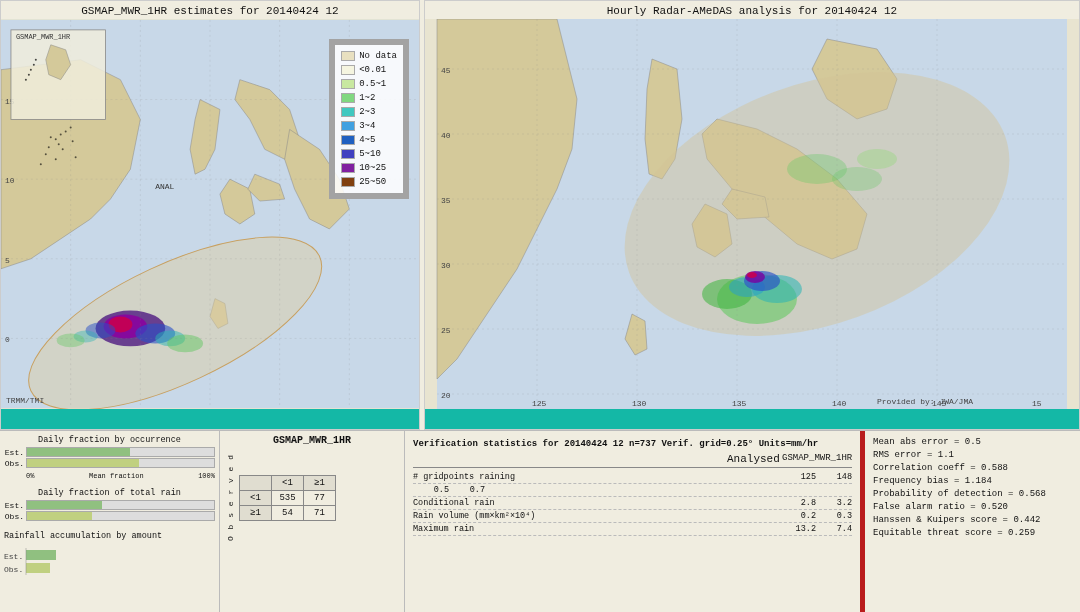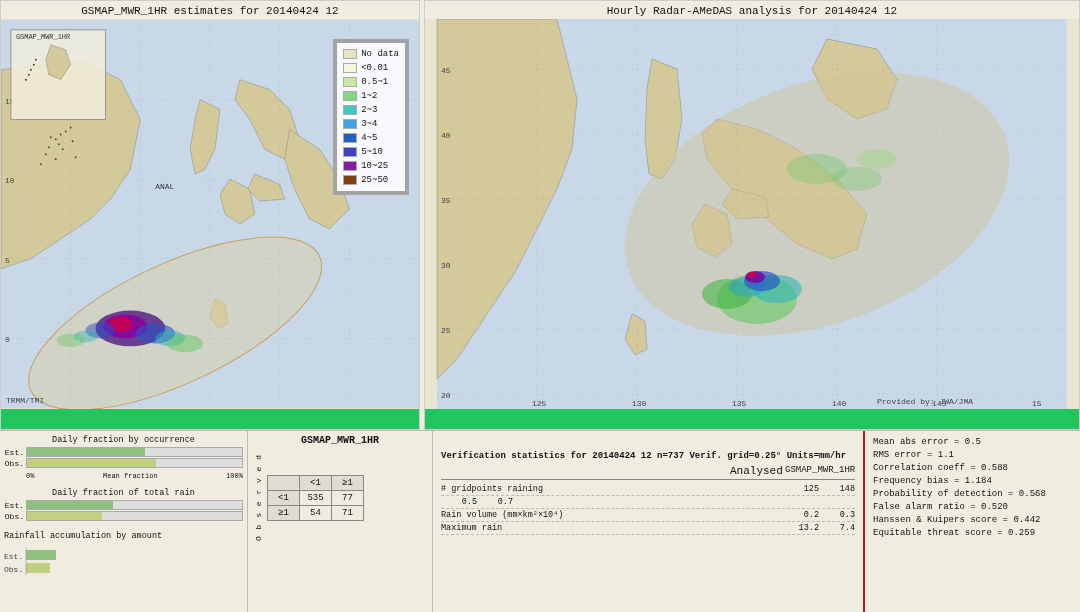--- a/index.html
+++ b/index.html
@@ -22,21 +22,21 @@
     }
 
     .top-row {
       display: flex;
       flex: 1;
       height: 430px;
     }
 
     .map-panel {
       position: relative;
-      background: #22c55e;
+      background: #14b8a6;
       border: 1px solid #ccc;
     }
 
     .map-panel-left {
       width: 420px;
       height: 430px;
     }
 
     .map-panel-right {
       flex: 1;
@@ -72,21 +72,21 @@
       width: 100%;
       height: 100%;
     }
 
     
     .legend {
       position: absolute;
       top: 20px;
       right: 10px;
       background: rgba(255,255,255,0.85);
-      border: 4px solid #a3a3a3;
+      border: 6px solid #a3a3a3;
       padding: 4px 6px;
       font-size: 9px;
       line-height: 14px;
     }
 
     .legend-item {
       display: flex;
       align-items: center;
       gap: 4px;
     }
@@ -101,21 +101,21 @@
     
     .bottom-row {
       display: flex;
       height: 182px;
       border-top: 1px solid #bbb;
       background: #f0ede0;
     }
 
     
     .charts-area {
-      width: 248px;
+      width: 220px;
       padding: 4px;
       border-right: 1px solid #bbb;
       font-size: 9px;
     }
 
     .chart-title {
       font-size: 8.5px;
       text-align: center;
       margin-bottom: 2px;
     }
@@ -188,22 +188,22 @@
     }
 
     .contingency-table th {
       background: #e0ddd0;
       font-weight: normal;
     }
 
     
     .stats-area {
       flex: 1;
-      padding: 20px 8px;
-      border-right: 2px solid #b91c1c;
+      padding: 8px 8px;
+      border-right: 5px solid #b91c1c;
       font-size: 9px;
     }
 
     .stats-title {
       font-size: 9px;
       margin-bottom: 4px;
       font-weight: bold;
     }
 
     .stats-row {
@@ -544,20 +544,25 @@
       <div class="stats-row">
         <span class="stats-row-label"># gridpoints raining</span>
         <span class="stats-row-val">125</span>
         <span class="stats-row-val">148</span>
       </div>
       <div class="stats-row">
         <span class="stats-row-val">0.5</span>
         <span class="stats-row-val">0.7</span>
       </div>
       <div class="stats-row">
+        <span class="stats-row-label">Conditional rain</span>
+        <span class="stats-row-val">2.8</span>
+        <span class="stats-row-val">3.2</span>
+      </div>
+      <div class="stats-row">
         <span class="stats-row-label">Rain volume (mm×km²×10⁴)</span>
         <span class="stats-row-val">0.2</span>
         <span class="stats-row-val">0.3</span>
       </div>
       <div class="stats-row">
         <span class="stats-row-label">Maximum rain</span>
         <span class="stats-row-val">13.2</span>
         <span class="stats-row-val">7.4</span>
       </div>
     </div>

